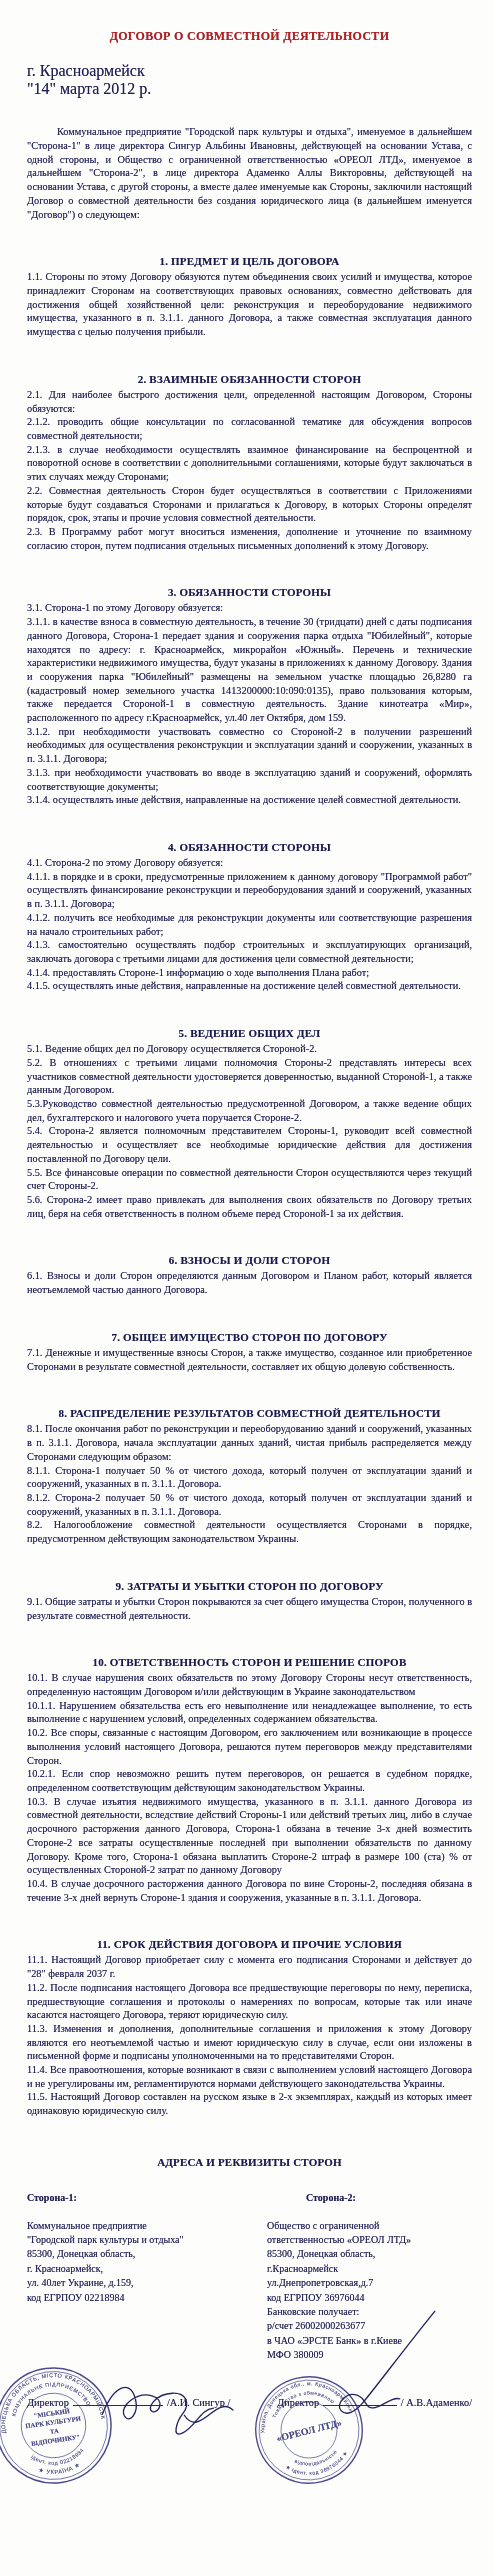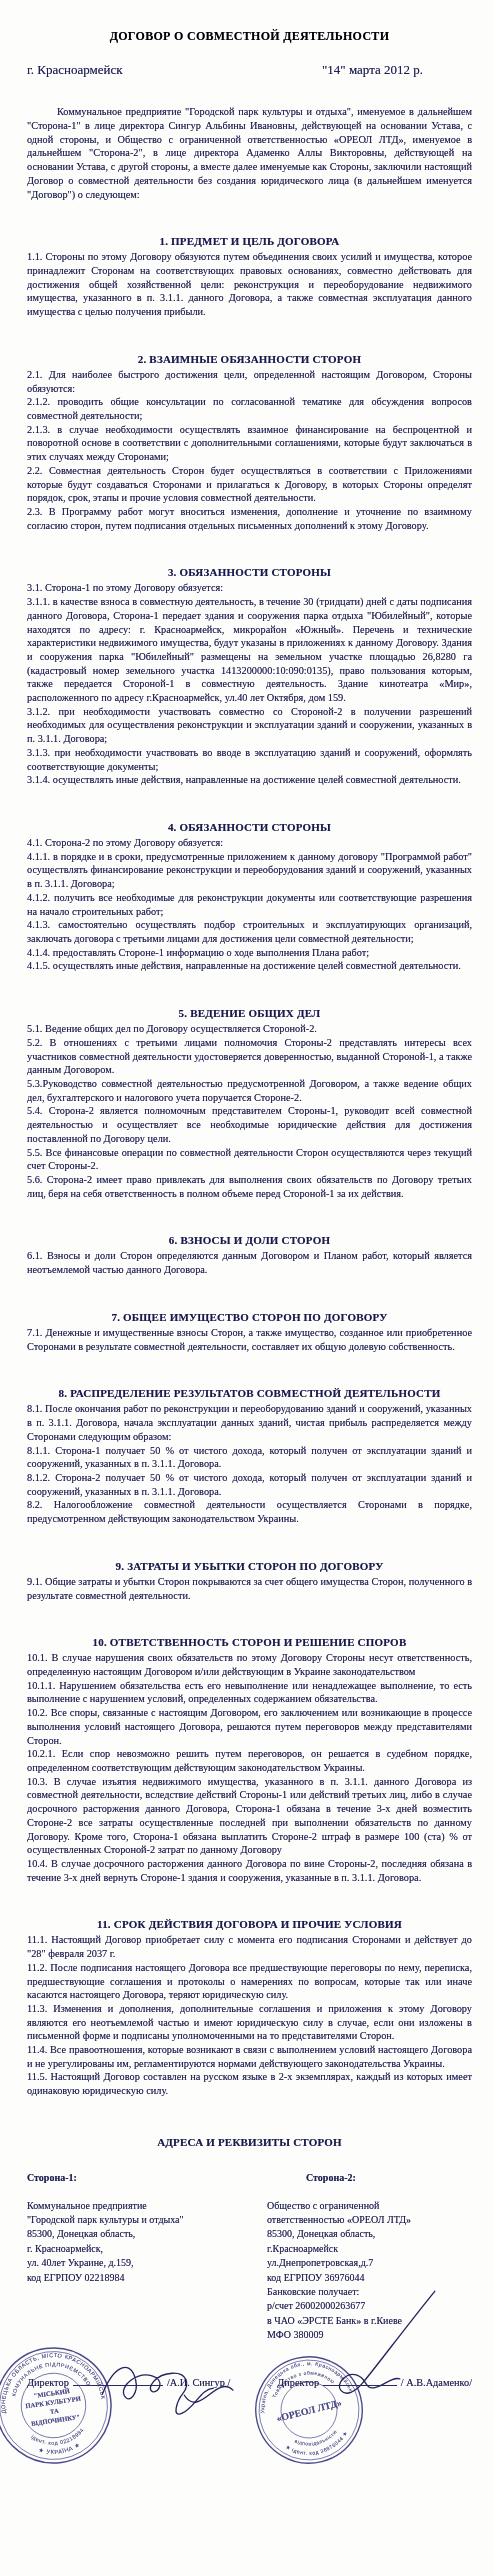--- a/index.html
+++ b/index.html
@@ -1,22 +1,22 @@
 <!DOCTYPE html>
 <html style="font-size:8.2px"><head>
 <meta charset="utf-8">
 <style>
   html,body{margin:0;padding:0;background:#ffffff;}
   .page{position:relative;width:495px;height:2841px;margin:0 auto;background:#fdfdfc;
         box-sizing:border-box;padding:20.6px 23px 0 27px;overflow:hidden;
         font-family:"Liberation Serif",serif;color:#1e1e52;}
   .doc-title{margin:8.2px 0 0;text-align:center;font-size:12px;font-weight:bold;
-             letter-spacing:0.3px;color:#000000;}
+             letter-spacing:0.3px;color:#b91c1c;}
   .cityline{display:flex;justify-content:space-between;margin-top:18.5px;
-            padding-right:49px;font-size:13px;}
+            padding-right:49px;font-size:16px;flex-direction:column;}
   .preamble{margin:27px 0 0;font-size:10.3px;line-height:13.7px;text-align:justify;
             text-align-last:left;text-indent:30px;}
   .sec-h{margin:34px 0 3.1px;text-align:center;font-size:11px;font-weight:bold;
          letter-spacing:0.2px;color:#1a1a4e;}
   .para{margin:0;font-size:10.3px;line-height:13.7px;text-align:justify;text-align-last:left;}
   .page,.para,.preamble{text-shadow:0 0 0.2px rgba(28,28,78,.55);}
   .req-h{margin-top:38px;}
   .req-cols{display:flex;margin-top:23px;font-size:10px;line-height:14.4px;justify-content:flex-end;}
   .req-col1{flex:0 0 240px;}
   .req-col2{flex:1;}

